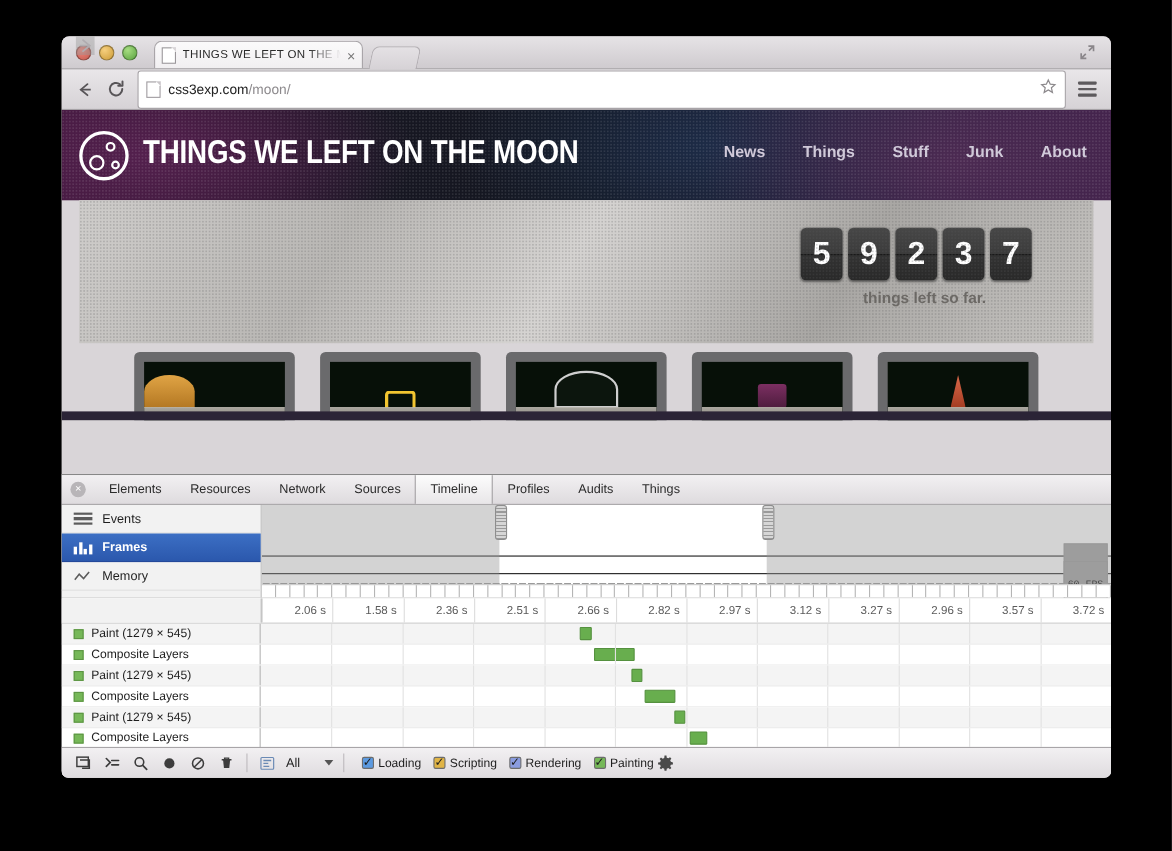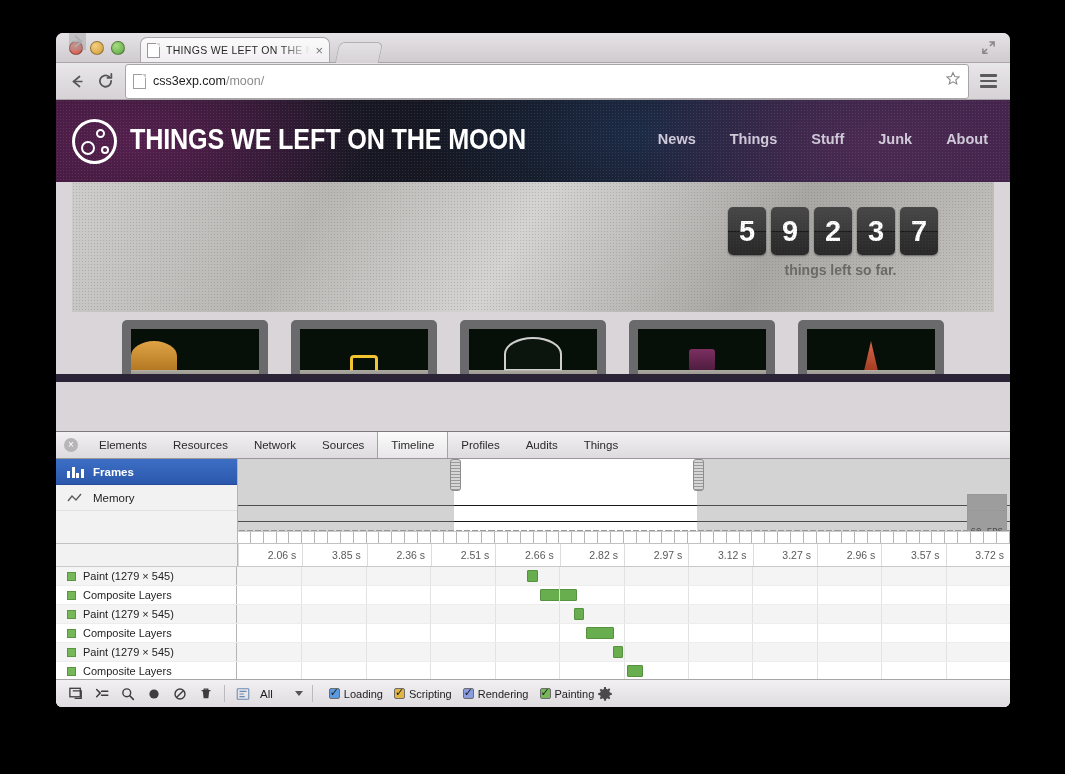--- a/index.html
+++ b/index.html
@@ -310,20 +310,28 @@
       <div class="dt-tab">Sources</div>
       <div class="dt-tab sel">Timeline</div>
       <div class="dt-tab">Profiles</div>
       <div class="dt-tab">Audits</div>
       <div class="dt-tab">Things</div>
     </div>
 
     <div class="dt-body">
       <div class="dt-top">
         <div class="views">
+          <div class="view">
+            <span class="vi vi-ev">
+                  <i></i>
+                  <i></i>
+                  <i></i>
+                </span>
+            <span>Events</span>
+          </div>
           <div class="view sel">
             <span class="vi">
                   <i style="height:7px"></i>
                   <i style="height:11px"></i>
                   <i style="height:5px"></i>
                   <i style="height:9px"></i>
                 </span>
             <span>Frames</span>
           </div>
           <div class="view">
@@ -791,21 +799,21 @@
                 <i></i>
                 <i></i>
                 <i></i>
               </div>
         </div>
       </div>
 
       <div class="ruler">
         <div class="gut"></div>
         <div class="cell">2.06 s</div>
-        <div class="cell">3.85 s</div>
+        <div class="cell">1.58 s</div>
         <div class="cell">2.36 s</div>
         <div class="cell">2.51 s</div>
         <div class="cell">2.66 s</div>
         <div class="cell">2.82 s</div>
         <div class="cell">2.97 s</div>
         <div class="cell">3.12 s</div>
         <div class="cell">3.27 s</div>
         <div class="cell">2.96 s</div>
         <div class="cell">3.57 s</div>
         <div class="cell">3.72 s</div>

